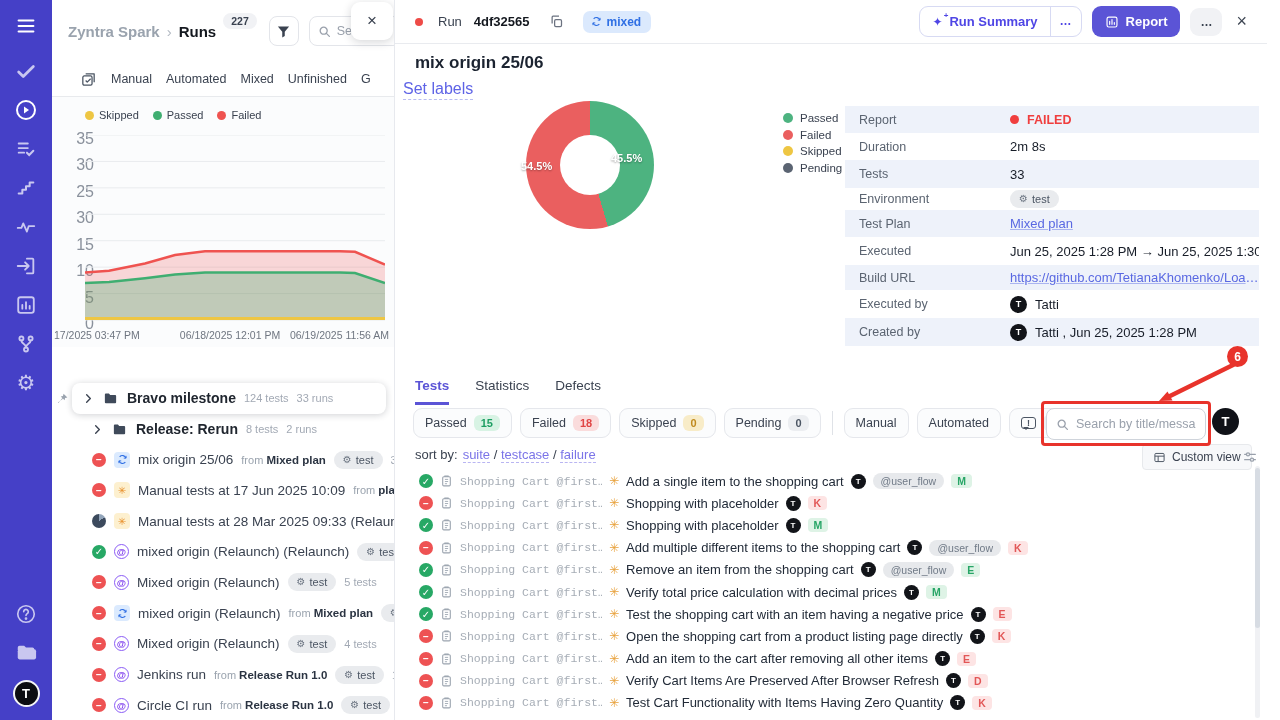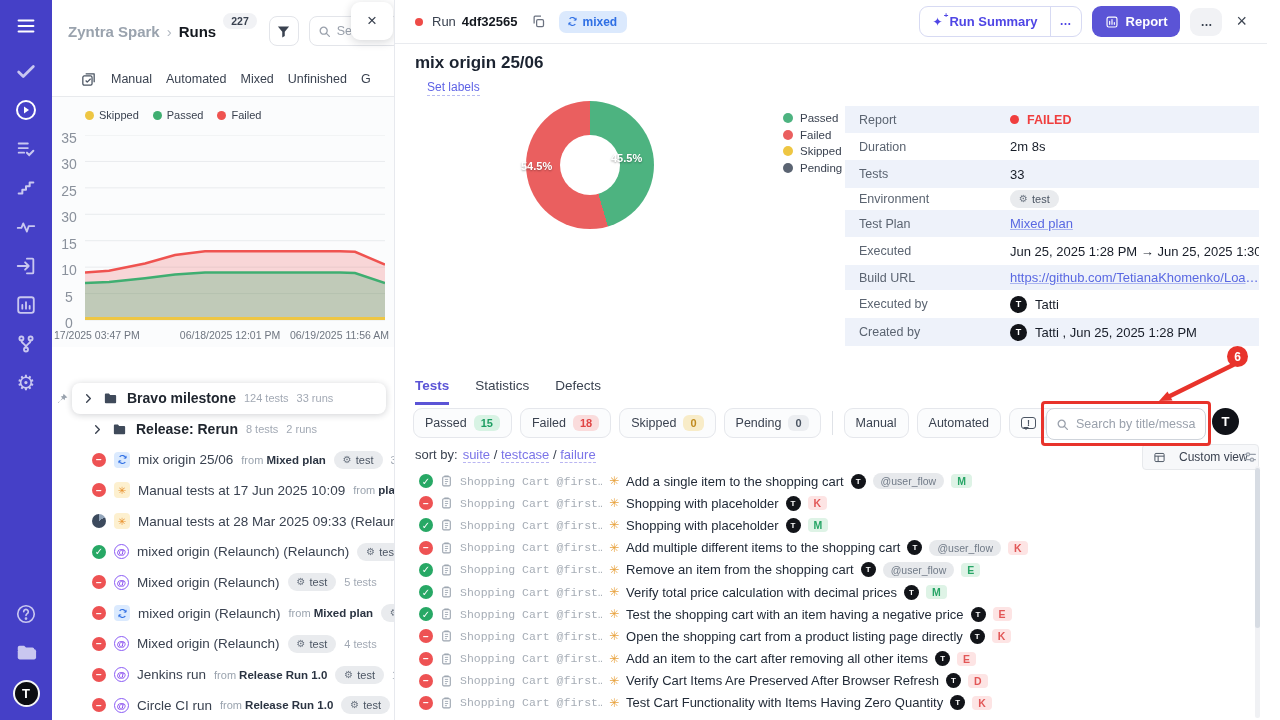--- a/index.html
+++ b/index.html
@@ -28,21 +28,21 @@
 .lp-search input{border:none;outline:none;width:54px;font-size:12.5px;color:#4b5563;background:transparent}
 .lp-search input::placeholder{color:#9aa1ac}
 .close-card{position:absolute;top:2px;right:1px;width:42px;height:38px;background:#fff;border-radius:9px;box-shadow:0 2px 10px rgba(20,25,40,.18);display:flex;align-items:center;justify-content:center;font-size:17px;color:#3a4250;cursor:pointer;z-index:4}
 .lp-tabs{position:absolute;left:0;top:62px;width:343px;height:35px;display:flex;align-items:center;gap:14px;padding-left:28px;border-bottom:1px solid #e8eaed;overflow:hidden}
 .lp-tabs-icon{display:flex;flex:none;cursor:pointer}
 .lp-tab{font-size:12.5px;color:#3a4250;cursor:pointer;white-space:nowrap}
 .chart-block{position:absolute;left:0;top:97px;width:343px;height:250px;background:#fbfcfd}
 .chart-legend{position:absolute;left:33px;top:12px;display:flex;gap:14px;font-size:11px;color:#3a4250}
 .chart-legend i{width:9px;height:9px;border-radius:50%;display:inline-block;margin-right:5px;vertical-align:-1px}
 .chart-svg{position:absolute;left:33px;top:38px}
-.ylab{position:absolute;left:4px;width:26px;text-align:center;font-size:14px;color:#8a919c}
+.ylab{position:absolute;left:16px;width:26px;text-align:right;font-size:16px;color:#8a919c}
 .chart-x{position:absolute;left:0;top:232px;width:100%;height:14px}
 .xlab{position:absolute;top:0;font-size:10.5px;color:#6f7681;white-space:nowrap}
 .x0{left:2px}.x1{left:178px;transform:translateX(-50%)}.x2{right:6px}
 .runs-list{position:absolute;left:0;top:383px;width:343px;display:flex;flex-direction:column}
 .run-row{height:30.7px;display:flex;align-items:center;gap:8px;padding-left:40px;font-size:13.5px;color:#3a4250;cursor:pointer;flex:none;white-space:nowrap}
 .run-row.card{margin-left:20px;margin-right:9px;padding-left:11px;background:#fff;border-radius:8px;box-shadow:0 1px 7px rgba(20,25,40,.2);position:relative;z-index:2}
 .pin{position:absolute;left:-16px;top:9px;display:flex}
 .rname{white-space:nowrap}
 .rname.b{font-weight:bold;color:#20262f;font-size:14px}
 .from{font-size:11px;color:#9aa3ae}
@@ -55,37 +55,37 @@
 .st.dim{background:conic-gradient(#93a5ba 0 16%,#3c4a5d 16% 100%)}
 .ti{width:16px;height:16px;border-radius:4px;display:inline-flex;align-items:center;justify-content:center;flex:none}
 .ti.mixed{background:#dbeafe;color:#2f6fe4}
 .ti.man{background:#fdf0cf;color:#e8902c;font-size:10px}
 .ti.auto{color:#7c3aed;border:1.6px solid #8b5cf6;border-radius:50%;font-weight:bold;font-size:9.5px;width:15px;height:15px}
 .env{background:#e9ebee;border-radius:10px;padding:3px 9px;font-size:11px;color:#4b5563;display:inline-flex;align-items:center;gap:4px;flex:none}
 .gear{font-size:10px;color:#6d7683;font-family:"DejaVu Sans",sans-serif;line-height:1}
 
 
 .main{position:absolute;left:395px;top:0;width:885px;height:720px;background:#fff}
-.main-top{position:absolute;left:0;top:0;width:872px;height:44px;border-bottom:1px solid #e9ebef;display:flex;align-items:center;padding:0 16px 0 20px;gap:9px}
+.main-top{position:absolute;left:0;top:0;width:872px;height:44px;border-bottom:1px solid #e9ebef;display:flex;align-items:center;padding:0 16px 0 20px;gap:15px}
 .rdot{width:8px;height:8px;border-radius:50%;background:#ee4b47;flex:none}
 .run-lbl{font-size:13px;color:#3a4250}
 .run-id{font-size:13px;font-weight:bold;color:#14181f;margin-left:-3px}
 .copy-btn{display:flex;cursor:pointer;margin-left:4px}
 .type-badge{background:#dbe9fd;color:#2f6fe4;font-size:12px;font-weight:600;padding:4px 10px 4px 8px;border-radius:7px;display:flex;gap:5px;align-items:center;margin-left:4px}
 .actions{margin-left:auto;display:flex;align-items:center;gap:10px}
 .split{display:flex;border:1px solid #d7daf3;border-radius:9px;overflow:hidden;background:#fff}
 .split .lpart{display:flex;gap:7px;align-items:center;padding:7px 12px;color:#4f46e5;font-size:13px;font-weight:600;cursor:pointer}
 .split .rpart{padding:7px 9px;border-left:1px solid #d7daf3;color:#4f46e5;cursor:pointer;font-weight:bold;font-size:12px}
 .spark{position:relative;font-size:12px}
 .spark i{position:absolute;top:-4px;right:-6px;font-style:normal;font-size:8px}
 .report{display:flex;gap:7px;align-items:center;background:#5b54d6;color:#fff;font-size:13px;font-weight:600;border-radius:9px;padding:8px 13px;cursor:pointer}
 .more{background:#f1f2f5;border-radius:9px;padding:8px 10px;color:#3a4250;font-weight:bold;font-size:12px;cursor:pointer;line-height:1}
 .x-close{font-size:18px;color:#3f4754;cursor:pointer;padding:0 4px}
 .rtitle{position:absolute;left:20px;top:53px;font-size:17px;font-weight:bold;color:#1b2330}
-.setlbl{position:absolute;left:32px;top:80px;font-size:12px;color:#5e63e6;border-bottom:1px dashed #b9bdf2;cursor:pointer;padding-bottom:1px}
+.setlbl{position:absolute;left:8px;top:80px;font-size:16px;color:#5e63e6;border-bottom:1px dashed #b9bdf2;cursor:pointer;padding-bottom:1px}
 .donut{position:absolute;left:131px;top:101px;width:128px;height:128px;border-radius:50%}
 .donut::after{content:"";position:absolute;left:34px;top:34px;width:60px;height:60px;border-radius:50%;background:#fff}
 .pct{position:absolute;color:#fff;font-size:11px;font-weight:bold;text-shadow:0 1px 2px rgba(0,0,0,.35);z-index:2}
 .pct.p{left:216px;top:152px}
 .pct.f{left:126px;top:160px}
 .dlegend{position:absolute;left:388px;top:112px;display:flex;flex-direction:column;gap:4.5px}
 .dleg{display:flex;align-items:center;gap:7px;font-size:11.5px;color:#3a4250}
 .dleg i{width:10px;height:10px;border-radius:50%;flex:none}
 .info{position:absolute;left:450px;top:106px;width:414px;display:flex;flex-direction:column}
 .irow{display:flex;align-items:center;flex:none}
@@ -107,21 +107,21 @@
 .cnt.red{background:#fadcdc;color:#e04444}
 .cnt.yellow{background:#f8ecc8;color:#c08a1e}
 .cnt.grey{background:#eceef1;color:#4b5563}
 .vdiv{width:1px;height:24px;background:#dfe2e7;margin:0 3px}
 .bubble{width:15px;height:12px;border:1.6px solid #4b5563;border-radius:3px;position:relative;font-size:9px;line-height:10px;text-align:center;color:#4b5563;font-weight:bold;flex:none}
 .bubble::after{content:"";position:absolute;left:1px;bottom:-5px;border:3px solid transparent;border-top-color:#4b5563}
 .tsearch{position:absolute;left:651px;top:408px;width:160px;height:32px;border:1px solid #cfd4db;border-radius:8px;background:#fff;display:flex;align-items:center;gap:7px;padding:0 9px;z-index:2}
 .tsearch input{border:none;outline:none;flex:1;font-size:12.5px;color:#4b5563;min-width:0;background:transparent}
 .tsearch input::placeholder{color:#9aa1ac}
 .mavatar{position:absolute;left:817px;top:408px;width:27px;height:27px;border-radius:50%;background:#101218;color:#fff;font-weight:bold;font-size:13px;display:flex;align-items:center;justify-content:center;cursor:pointer;z-index:2}
-.cview{position:absolute;left:747px;top:444px;height:26px;display:flex;align-items:center;gap:13px;padding:0 10px;background:#f7f8fa;border:1px solid #e7e9ec;border-radius:4px;font-size:12px;color:#3a4250;cursor:pointer}
+.cview{position:absolute;left:747px;top:444px;height:26px;display:flex;align-items:center;gap:6px;padding:0 10px;background:#f7f8fa;border:1px solid #e7e9ec;border-radius:4px;font-size:12px;color:#3a4250;cursor:pointer}
 .sliders{position:absolute;left:847px;top:449px;cursor:pointer;display:flex}
 .sortrow{position:absolute;left:20px;top:447px;font-size:13px;color:#3a4250;display:flex;gap:5px;align-items:center}
 .slink{color:#7b74e8;border-bottom:1px dashed #b9b5f2;cursor:pointer}
 .tlist{position:absolute;left:0;top:470px;width:862px;display:flex;flex-direction:column}
 .trow{display:flex;align-items:center;height:22.2px;gap:7px;padding-left:24px;flex:none;white-space:nowrap}
 .clip{display:flex;flex:none}
 .suite{width:142px;overflow:hidden;white-space:nowrap;font-family:"Liberation Mono","DejaVu Sans Mono",monospace;font-size:11.5px;color:#a6adb6;flex:none}
 .burst{font-size:12px;color:#e8a23d;flex:none;line-height:1}
 .ttitle{font-size:13px;color:#222b38}
 .tag{background:#e7e9ec;color:#707a87;padding:2px 8px;border-radius:10px;font-size:10.5px;flex:none}

